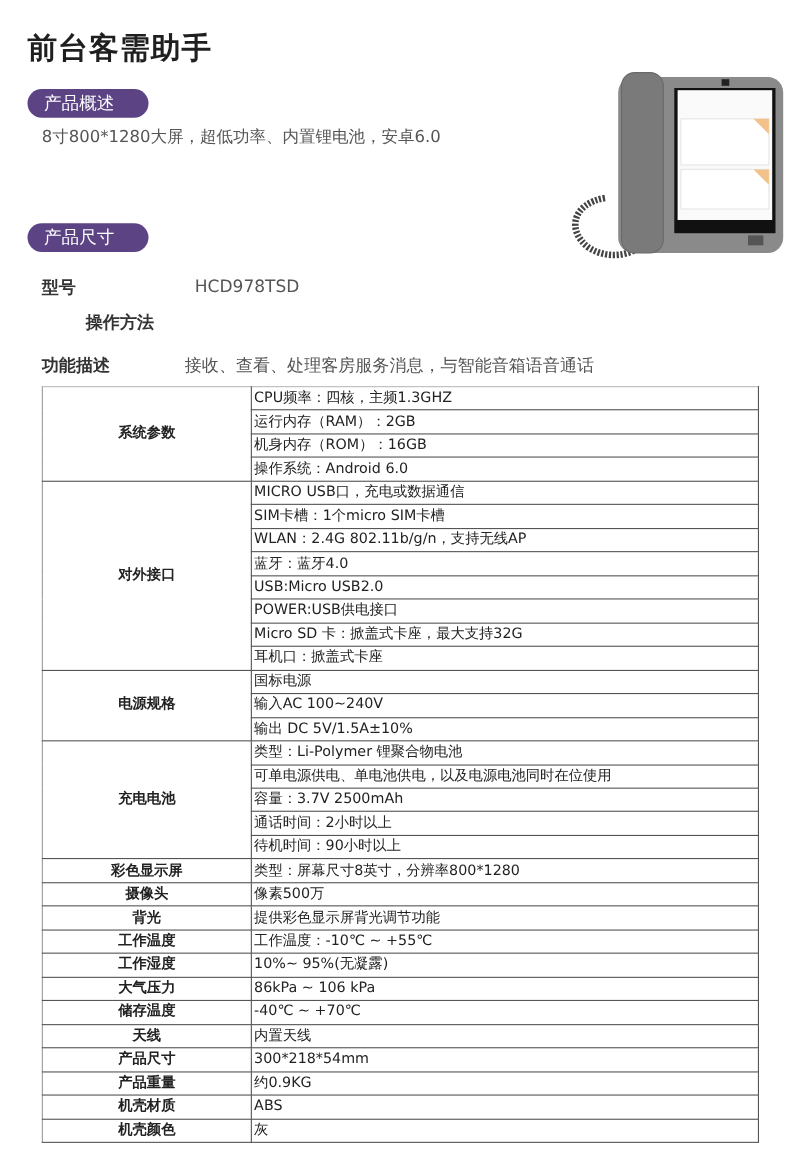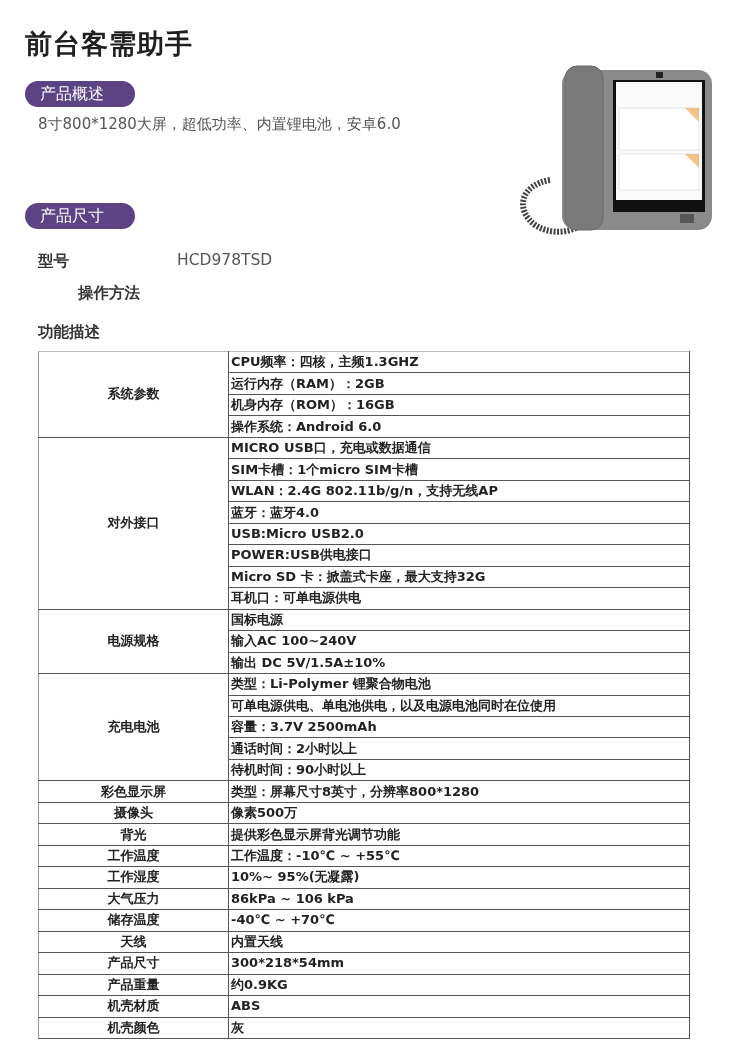--- a/index.html
+++ b/index.html
@@ -18,21 +18,21 @@
   .param-row { position: absolute; left: 38px; font-size: 15.5px; display: flex; }
   .param-row .k { width: 107px; font-weight: bold; color: #333; }
   .param-row .v { color: #555; }
   .pr1 { top: 251px; gap: 32px; } .pr2 { top: 283px; margin-left: 40px; } .pr3 { top: 322px; gap: 23px; }
 
   
   .phone { position: absolute; left: 510px; top: 60px; width: 205px; height: 180px; }
 
   table.spec { position: absolute; left: 38px; top: 351px; width: 652px; border-collapse: collapse;
                font-size: 13px; color: #222; table-layout: fixed; }
-  table.spec td { border: 1px solid #555; height: 21.47px; padding: 0 2px; line-height: 20px; white-space: nowrap; overflow: hidden; font-weight: bold; }
+  table.spec td { border: 1px solid #555; height: 21.47px; padding: 0 2px; line-height: 20px; white-space: nowrap; overflow: hidden; }
   table.spec td.cat { width: 190px; text-align: center; font-weight: bold; border-left-color: #999; }
   table.spec tr:first-child td { border-top-color: #bbb; }
 </style>
 </head>
 <body>
 
 <div class="title">前台客需助手</div>
 
 <div class="pill p1">产品概述</div>
 <div class="overview">8寸800*1280大屏，超低功率、内置锂电池，安卓6.0</div>
@@ -59,20 +59,21 @@
 
 <div class="param-row pr1">
   <span class="k">型号</span>
   <span class="v">HCD978TSD</span>
 </div>
 <div class="param-row pr2">
   <span class="k">操作方法</span>
 </div>
 <div class="param-row pr3">
   <span class="k">功能描述</span>
+  <span class="v">接收、查看、处理客房服务消息，与智能音箱语音通话</span>
 </div>
 
 <table class="spec">
   <tbody id="spec-body">
       <tr>
         <td class="cat" rowspan="4">系统参数</td>
         <td>CPU频率：四核，主频1.3GHZ</td>
       </tr>
       <tr>
         <td>运行内存（RAM）：2GB</td>
@@ -99,21 +100,21 @@
       <tr>
         <td>USB:Micro USB2.0</td>
       </tr>
       <tr>
         <td>POWER:USB供电接口</td>
       </tr>
       <tr>
         <td>Micro SD 卡：掀盖式卡座，最大支持32G</td>
       </tr>
       <tr>
-        <td>耳机口：可单电源供电</td>
+        <td>耳机口：掀盖式卡座</td>
       </tr>
       <tr>
         <td class="cat" rowspan="3">电源规格</td>
         <td>国标电源</td>
       </tr>
       <tr>
         <td>输入AC 100~240V</td>
       </tr>
       <tr>
         <td>输出 DC 5V/1.5A±10%</td>

